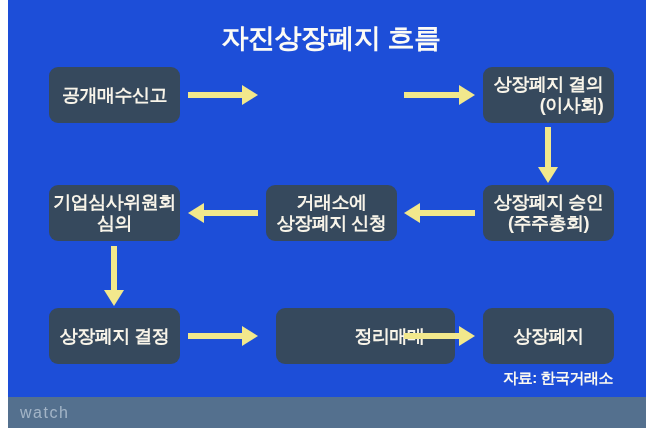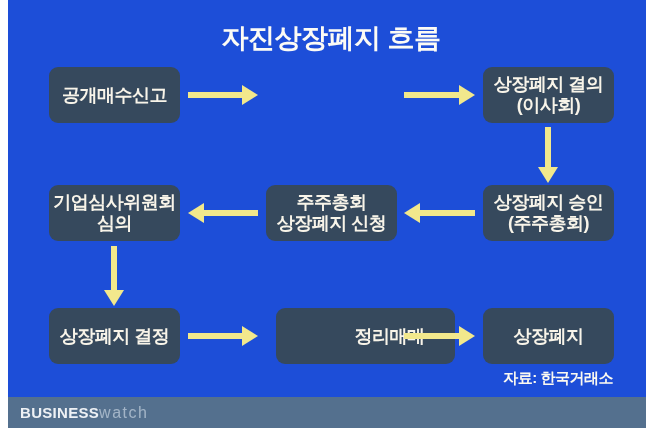--- a/index.html
+++ b/index.html
@@ -38,21 +38,21 @@
     line-height: 21px;
     display: flex;
     align-items: center;
     justify-content: center;
     text-align: center;
     white-space: pre-line;
     letter-spacing: -0.5px;
   }
   #b1 { left: 41px;  top: 67px; }
   #b2 { left: 258px; top: 67px; }
-  #b3 { left: 475px; top: 67px; }
+  #b3 { left: 475px; top: 67px; text-align: right; }
   #b4 { left: 41px;  top: 185px; text-align: center; }
   #b5 { left: 258px; top: 185px; }
   #b6 { left: 475px; top: 185px; }
   #b7 { left: 41px;  top: 308px; }
   #b8 { left: 268px; top: 308px; padding-left: 48px; }
   #b9 { left: 475px; top: 308px; }
 
   .ar { position: absolute; background: #f2e88c; }
   .ar-h { height: 6px; }
   .ar-v { width: 6px; }
@@ -130,39 +130,38 @@
 
 <div class="stage">
 
   <div class="title">자진상장폐지 흐름</div>
 
   <div class="box" id="b1">공개매수신고</div>
   <div class="box" id="b3">상장폐지 결의
 (이사회)</div>
   <div class="box" id="b4">기업심사위원회
 심의</div>
-  <div class="box" id="b5">주주총회
+  <div class="box" id="b5">거래소에
 상장폐지 신청</div>
   <div class="box" id="b6">상장폐지 승인
 (주주총회)</div>
   <div class="box" id="b7">상장폐지 결정</div>
   <div class="box" id="b8">정리매매</div>
   <div class="box" id="b9">상장폐지</div>
 
   <div class="ar ar-h ar-right" id="a1"></div>
   <div class="ar ar-h ar-right" id="a2"></div>
   <div class="ar ar-v ar-down" id="a5"></div>
   <div class="ar ar-h ar-left" id="a3"></div>
   <div class="ar ar-h ar-left" id="a4"></div>
   <div class="ar ar-v ar-down" id="a6"></div>
   <div class="ar ar-h ar-right" id="a7"></div>
   <div class="ar ar-h ar-right" id="a8"></div>
 
   <div class="source">자료: 한국거래소</div>
 
   <div class="footer">
     <div class="logo">
-      <span class="logo-bold">BUSINESS</span>
         <span class="logo-light">watch</span>
     </div>
   </div>
 
 </div>
 
 </body></html>

